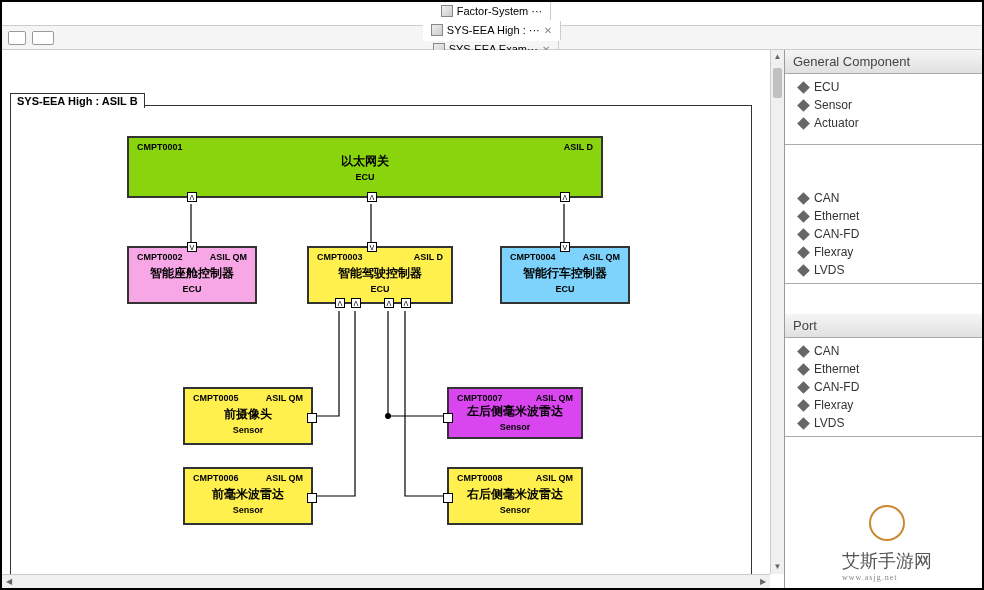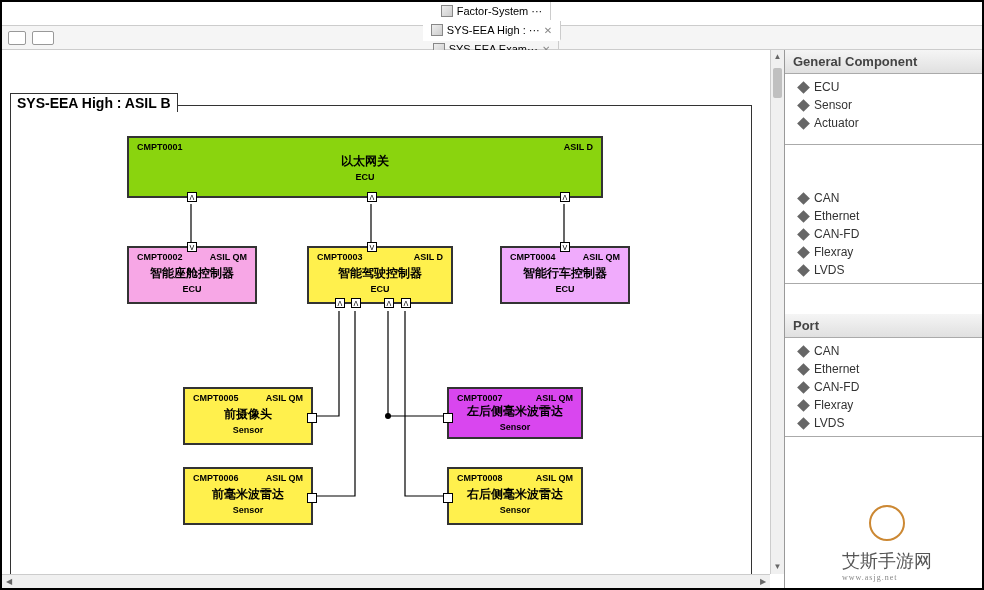--- a/index.html
+++ b/index.html
@@ -17,38 +17,38 @@
 .main-area { display: flex; height: calc(100% - 48px); }
 .canvas-wrap { flex: 1; position: relative; overflow: hidden; background: #fff; }
 .canvas { position: absolute; inset: 0; }
 .scroll-v { position: absolute; right: 0; top: 0; bottom: 14px; width: 14px; background: #f0f0f0; border-left: 1px solid #ccc; }
 .scroll-v-handle { position: absolute; top: 18px; left: 2px; right: 2px; height: 30px; background: #c0c0c0; border-radius: 2px; }
 .scroll-v-arrow { position: absolute; left: 0; right: 0; height: 14px; text-align: center; font-size: 8px; color: #666; line-height: 14px; }
 .scroll-h { position: absolute; left: 0; right: 14px; bottom: 0; height: 14px; background: #f0f0f0; border-top: 1px solid #ccc; }
 .scroll-h-arrow { position: absolute; top: 0; bottom: 0; width: 14px; text-align: center; font-size: 8px; color: #666; line-height: 14px; }
 
 .diagram-frame { position: absolute; left: 8px; top: 55px; width: 742px; height: 470px; border: 1px solid #333; }
-.diagram-title { position: absolute; left: -1px; top: -13px; padding: 1px 6px; border: 1px solid #333; border-bottom: none; background: #fff; font-size: 14px; font-weight: bold; }
+.diagram-title { position: absolute; left: -1px; top: -13px; padding: 1px 6px; border: 1px solid #333; border-bottom: none; background: #fff; font-size: 11px; font-weight: bold; }
 
 .node { position: absolute; border: 2px solid #333; text-align: center; }
 .node .id { position: absolute; top: 4px; left: 8px; font-size: 9px; font-weight: bold; }
 .node .asil { position: absolute; top: 4px; right: 8px; font-size: 9px; font-weight: bold; }
 .node .name { font-weight: bold; font-size: 12px; }
 .node .kind { font-size: 9px; font-weight: bold; margin-top: 2px; }
 .node-body { position: absolute; left: 0; right: 0; top: 50%; transform: translateY(-50%); }
 
 .port { position: absolute; width: 10px; height: 10px; background: #fff; border: 1.5px solid #000; display: flex; align-items: center; justify-content: center; font-size: 7px; line-height: 1; }
 
 svg.wires { position: absolute; left: 0; top: 0; width: 100%; height: 100%; pointer-events: none; }
 svg.wires path { stroke: #000; stroke-width: 1.2; fill: none; }
 svg.wires circle { fill: #000; }
 
 .palette { width: 198px; background: #fff; border-left: 1px solid #999; display: flex; flex-direction: column; overflow: hidden; }
 .pal-section { border-bottom: 1px solid #aaa; }
-.pal-header { background: linear-gradient(#f5f5f5,#e0e0e0); padding: 4px 8px; font-size: 13px; color: #444; border-bottom: 1px solid #aaa; font-weight: bold; }
+.pal-header { background: linear-gradient(#f5f5f5,#e0e0e0); padding: 4px 8px; font-size: 13px; color: #444; border-bottom: 1px solid #aaa; }
 .pal-items { padding: 4px 0; min-height: 70px; }
 .pal-item { display: flex; align-items: center; gap: 6px; padding: 2px 14px; font-size: 12px; color: #333; cursor: pointer; }
 .diamond { width: 9px; height: 9px; background: #666; transform: rotate(45deg); }
 
 .watermark { position: absolute; right: 50px; bottom: 6px; display: flex; align-items: center; gap: 8px; color: #555; font-size: 18px; font-family: "SimSun", serif; pointer-events: none; z-index: 10; flex-direction: column; }
 .wm-logo { width: 36px; height: 36px; border: 2px solid #c83; border-radius: 50%; position: relative; }
 .wm-sub { font-size: 8px; color: #888; display: block; letter-spacing: 1px; }
 </style>
 </head>
 <body>
@@ -132,21 +132,21 @@
             <div class="name">智能驾驶控制器</div>
             <div class="kind">ECU</div>
           </div>
           <div class="port" style="left:58px;top:-6px">ᐯ</div>
           <div class="port" style="left:26px;bottom:-6px">ᐱ</div>
           <div class="port" style="left:42px;bottom:-6px">ᐱ</div>
           <div class="port" style="left:75px;bottom:-6px">ᐱ</div>
           <div class="port" style="left:92px;bottom:-6px">ᐱ</div>
         </div>
 
-        <div class="node" style="left:489px;top:140px;width:130px;height:58px;background:#f0abfc;">
+        <div class="node" style="left:489px;top:140px;width:130px;height:58px;background:#7dd3fc;">
           <span class="id">CMPT0004</span>
           <span class="asil">ASIL QM</span>
           <div class="node-body" style="top:58%">
             <div class="name">智能行车控制器</div>
             <div class="kind">ECU</div>
           </div>
           <div class="port" style="left:58px;top:-6px">ᐯ</div>
         </div>
 
         <div class="node" style="left:172px;top:281px;width:130px;height:58px;background:#fff04d;">

